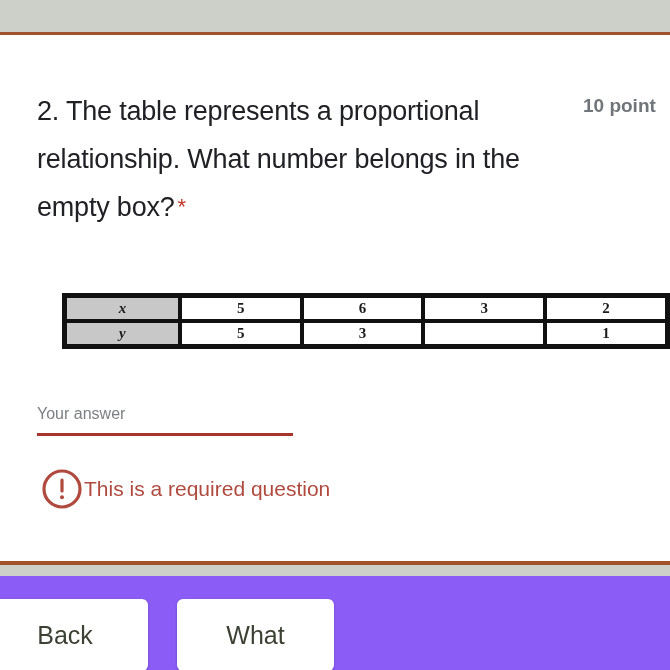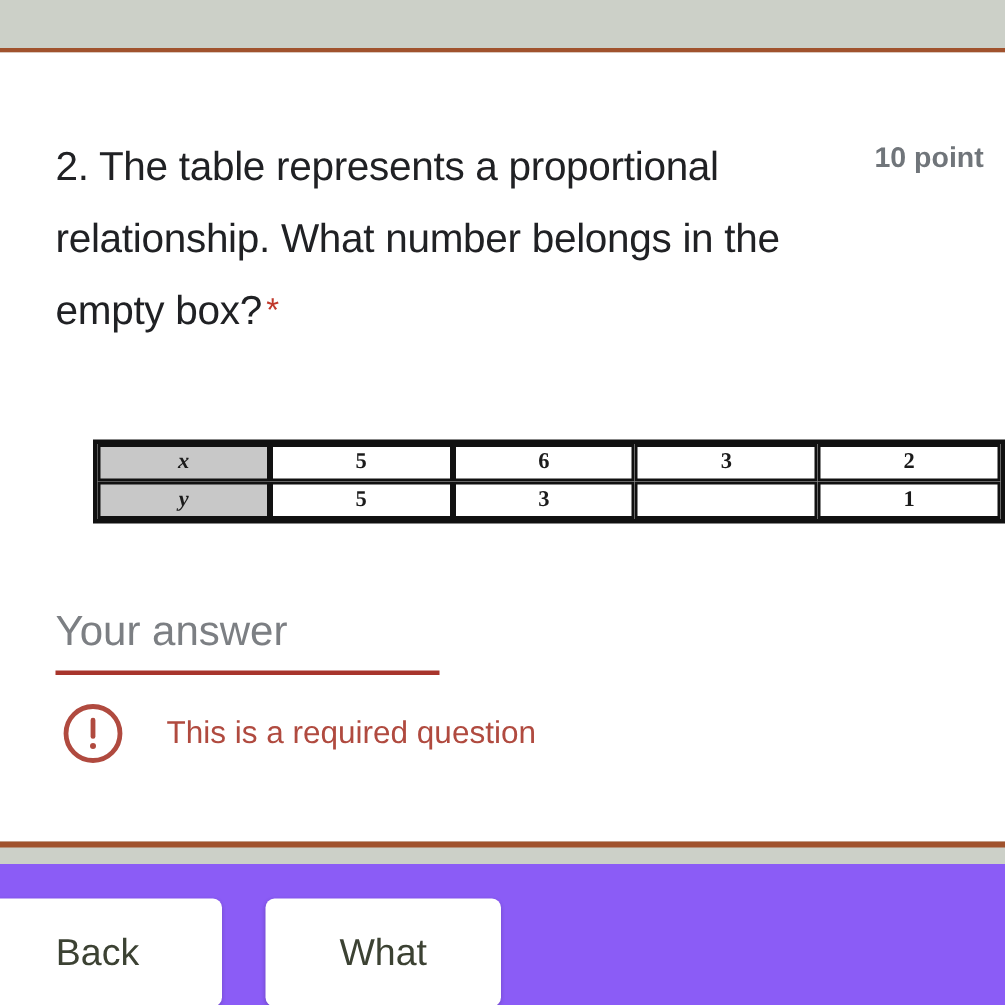--- a/index.html
+++ b/index.html
@@ -122,21 +122,21 @@
     top: 370px;
     width: 256px;
   }
   .answer-input {
     display: block;
     width: 256px;
     border: none;
     outline: none;
     background: transparent;
     font-family: "Liberation Sans", sans-serif;
-    font-size: 28px;
+    font-size: 16px;
     color: #5f6368;
     padding: 0 0 10px 0;
   }
   .answer-input::placeholder {
     color: #7c7f83;
     opacity: 1;
   }
   .answer-underline {
     width: 256px;
     height: 3px;
@@ -151,21 +151,20 @@
     display: flex;
     align-items: center;
   }
   .error-icon {
     width: 44px;
     height: 44px;
     flex: 0 0 44px;
     display: block;
   }
   .error-text {
-    margin-left: 27px;
     font-size: 21px;
     color: #b04a3f;
     white-space: nowrap;
   }
 
   
   .bottom-rule {
     position: absolute;
     left: 0;
     top: 561px;

